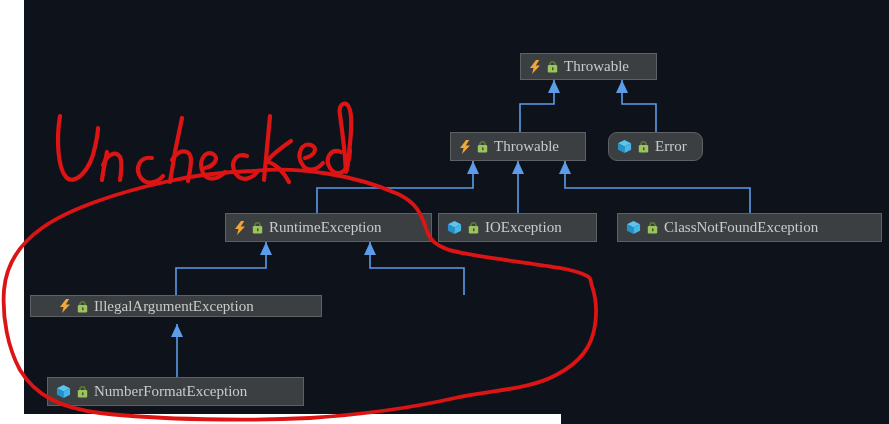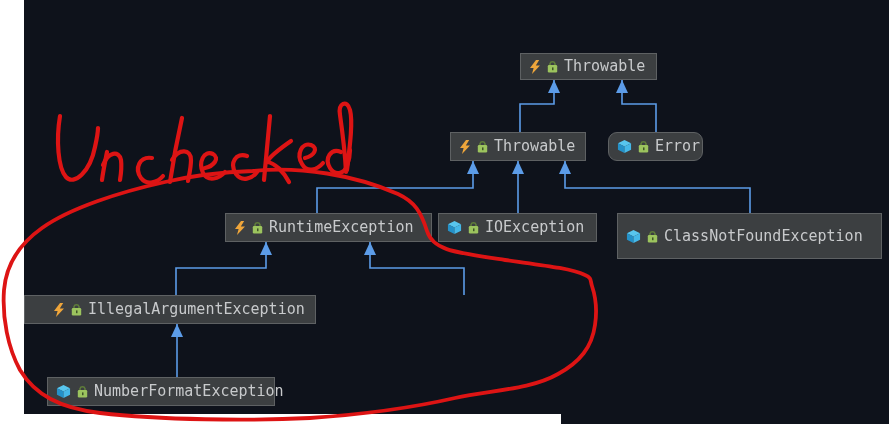--- a/index.html
+++ b/index.html
@@ -6,21 +6,21 @@
   #stage{position:relative;width:889px;height:424px;overflow:hidden;background:#ffffff;
          font-family:"DejaVu Sans Mono","Liberation Mono",monospace;}
   #canvas-bg{position:absolute;left:24px;top:0;width:865px;height:424px;background:var(--canvas-bg,#0e121b);}
   #edges-layer,#annotation-layer{position:absolute;left:0;top:0;width:889px;height:424px;pointer-events:none;}
   #edges-layer{z-index:2;}
   #nodes-layer{position:absolute;left:0;top:0;width:889px;height:424px;z-index:3;}
   #bottom-strip{position:absolute;left:0;top:414px;width:561px;height:10px;background:#ffffff;z-index:4;}
   #annotation-layer{z-index:5;}
   .node{position:absolute;box-sizing:border-box;display:flex;align-items:center;gap:6px;
         padding:0 8px;background:var(--node-fill,#3c3f41);border:1px solid var(--node-border,#5e6163);
-        white-space:nowrap;cursor:default;}
+        white-space:nowrap;cursor:default;font-family:Liberation Serif, serif;}
   .node .type-icon,.node .lock-icon{display:inline-flex;align-items:center;flex:0 0 auto;}
   .node .node-label{color:var(--node-text,#c8cacc);font-size:15px;line-height:1;letter-spacing:0;}
   .sr-only{position:absolute;width:1px;height:1px;overflow:hidden;clip:rect(0 0 0 0);white-space:nowrap;}
 </style>
 </head>
 <body>
 
 <div id="stage">
   <div id="canvas-bg"></div>
   <svg id="edges-layer">
@@ -130,53 +130,53 @@
         </span>
     <span class="lock-icon">
           <svg width="11" height="13" viewBox="0 0 11 13">
             <path d="M3 5.4 V3.6 a2.6 2.6 0 0 1 5 0 V5.4" fill="none" stroke="#5f7d3a" stroke-width="1.6"></path>
             <rect x="0.8" y="5" width="9.4" height="7.4" rx="1.2" fill="#9cc45e"></rect>
             <rect x="5" y="7.4" width="1.5" height="2.8" fill="#3f5527"></rect>
           </svg>
         </span>
     <span class="node-label">IOException</span>
   </div>
-      <div class="node" style="left: 617px; top: 213px; width: 265px; height: 46px;">
+      <div class="node" style="left: 617px; top: 213px; width: 265px; height: 29px;">
     <span class="type-icon">
           <svg width="15" height="15" viewBox="0 0 16 16">
             <polygon points="8,1 15,4.5 8,8 1,4.5" fill="#58c6ee"></polygon>
             <polygon points="1,4.5 8,8 8,15 1,11.5" fill="#2491c8"></polygon>
             <polygon points="15,4.5 8,8 8,15 15,11.5" fill="#45b8e8"></polygon>
           </svg>
         </span>
     <span class="lock-icon">
           <svg width="11" height="13" viewBox="0 0 11 13">
             <path d="M3 5.4 V3.6 a2.6 2.6 0 0 1 5 0 V5.4" fill="none" stroke="#5f7d3a" stroke-width="1.6"></path>
             <rect x="0.8" y="5" width="9.4" height="7.4" rx="1.2" fill="#9cc45e"></rect>
             <rect x="5" y="7.4" width="1.5" height="2.8" fill="#3f5527"></rect>
           </svg>
         </span>
     <span class="node-label">ClassNotFoundException</span>
   </div>
-      <div class="node" style="left: 24px; top: 295px; width: 292px; height: 29px; padding-left: 28px;">
+      <div class="node" style="left: 30px; top: 295px; width: 292px; height: 22px; padding-left: 28px;">
     <span class="type-icon">
           <svg width="12" height="14" viewBox="0 0 12 14">
             <polygon points="7,0 1,8 4.6,8 3,14 11,5.4 6.8,5.4 10.2,0" fill="#efa63b"></polygon>
           </svg>
         </span>
     <span class="lock-icon">
           <svg width="11" height="13" viewBox="0 0 11 13">
             <path d="M3 5.4 V3.6 a2.6 2.6 0 0 1 5 0 V5.4" fill="none" stroke="#5f7d3a" stroke-width="1.6"></path>
             <rect x="0.8" y="5" width="9.4" height="7.4" rx="1.2" fill="#9cc45e"></rect>
             <rect x="5" y="7.4" width="1.5" height="2.8" fill="#3f5527"></rect>
           </svg>
         </span>
     <span class="node-label">IllegalArgumentException</span>
   </div>
-      <div class="node" style="left: 47px; top: 377px; width: 228px; height: 29px;">
+      <div class="node" style="left: 47px; top: 377px; width: 257px; height: 29px;">
     <span class="type-icon">
           <svg width="15" height="15" viewBox="0 0 16 16">
             <polygon points="8,1 15,4.5 8,8 1,4.5" fill="#58c6ee"></polygon>
             <polygon points="1,4.5 8,8 8,15 1,11.5" fill="#2491c8"></polygon>
             <polygon points="15,4.5 8,8 8,15 15,11.5" fill="#45b8e8"></polygon>
           </svg>
         </span>
     <span class="lock-icon">
           <svg width="11" height="13" viewBox="0 0 11 13">
             <path d="M3 5.4 V3.6 a2.6 2.6 0 0 1 5 0 V5.4" fill="none" stroke="#5f7d3a" stroke-width="1.6"></path>

